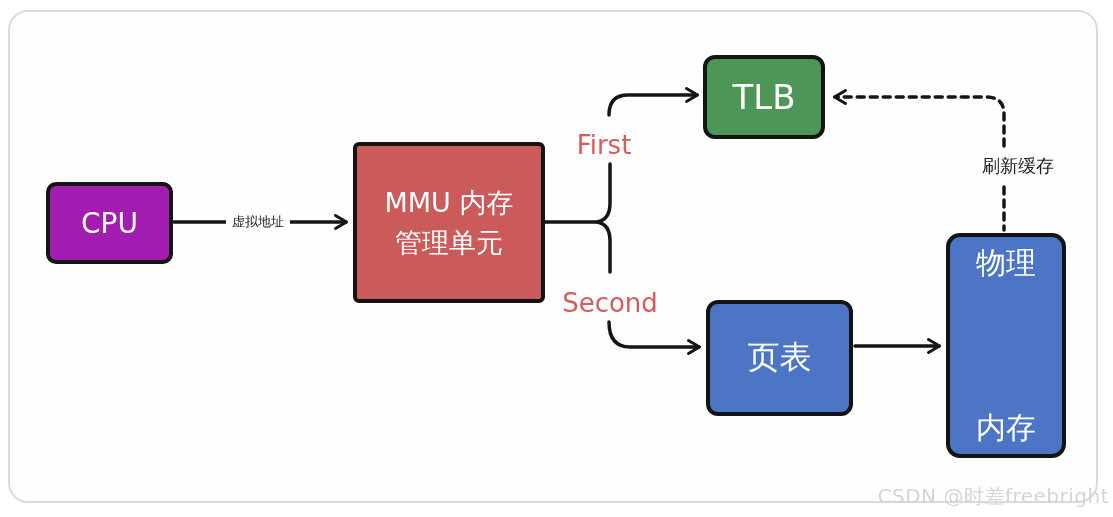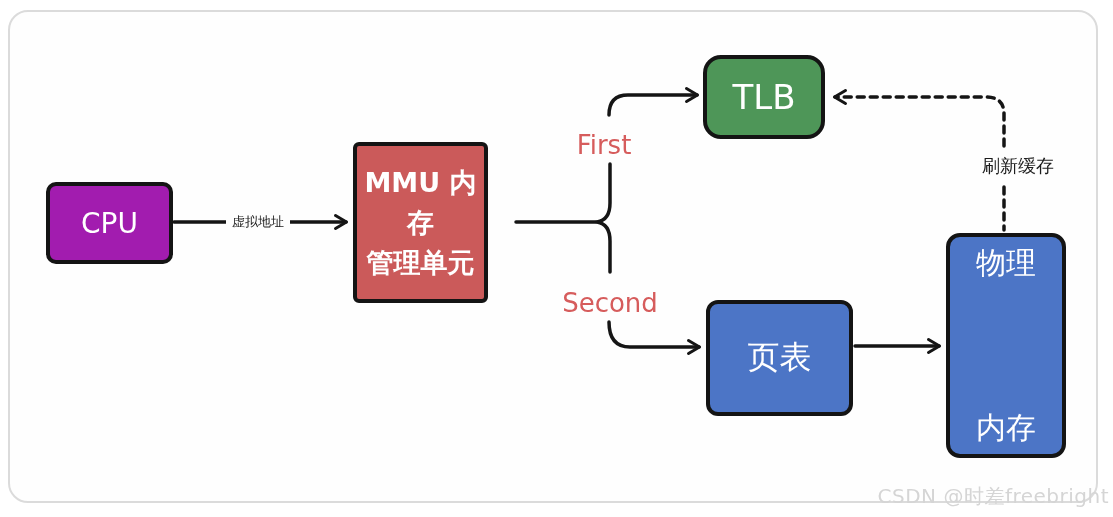--- a/index.html
+++ b/index.html
@@ -38,22 +38,22 @@
     box-sizing: border-box;
     border: 4px solid #141414;
     color: #ffffff;
     display: flex;
     flex-direction: column;
     align-items: center;
     justify-content: center;
     text-align: center;
   }
   .node-cpu      { left: 46px;  top: 182px; width: 127px; height: 82px;  border-radius: 10px; font-size: 28px; }
-  .node-mmu      { left: 353px; top: 142px; width: 135px; height: 161px; border-radius: 6px;  font-size: 27px; line-height: 40px; font-weight: bold; }
-  .node-tlb      { left: 703px; top: 55px;  width: 122px; height: 84px;  border-radius: 18px; font-size: 34px; }
+  .node-mmu      { left: 353px; top: 142px; width: 192px; height: 161px; border-radius: 6px;  font-size: 27px; line-height: 40px; }
+  .node-tlb      { left: 703px; top: 55px;  width: 122px; height: 84px;  border-radius: 12px; font-size: 34px; }
   .node-pagetable{ left: 706px; top: 300px; width: 147px; height: 116px;  border-radius: 12px; font-size: 32px; }
   .node-physmem  { left: 946px; top: 233px; width: 120px; height: 225px; border-radius: 14px; font-size: 30px; line-height: 52px; justify-content: space-between; }
   .edge-label {
     position: absolute;
     z-index: 3;
     background: #fefefe;
     padding: 1px 6px;
     transform: translate(-50%, -50%);
     white-space: nowrap;
   }

